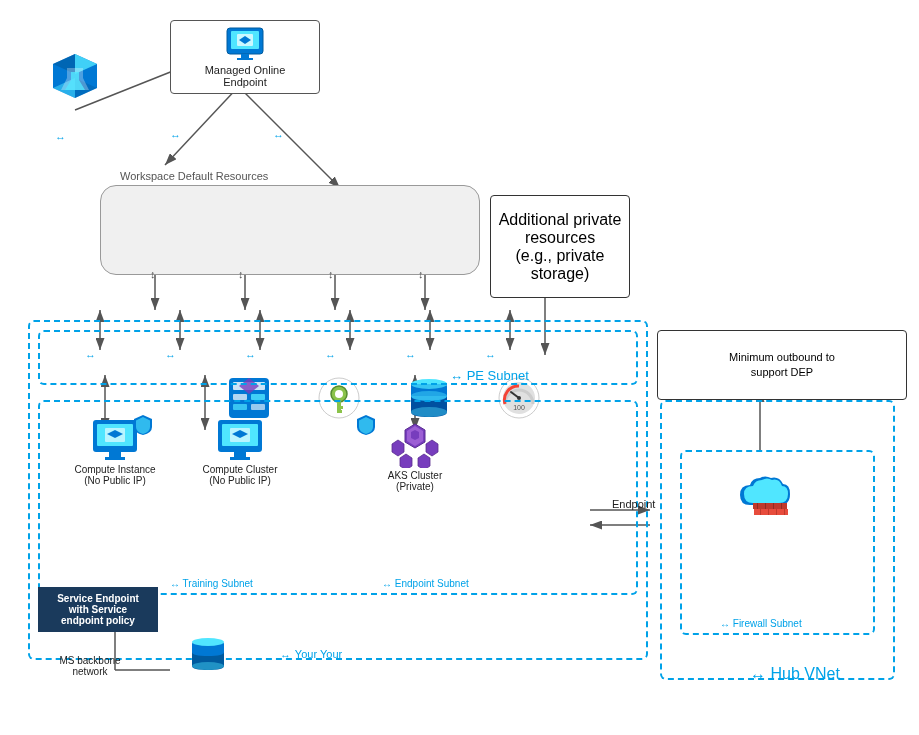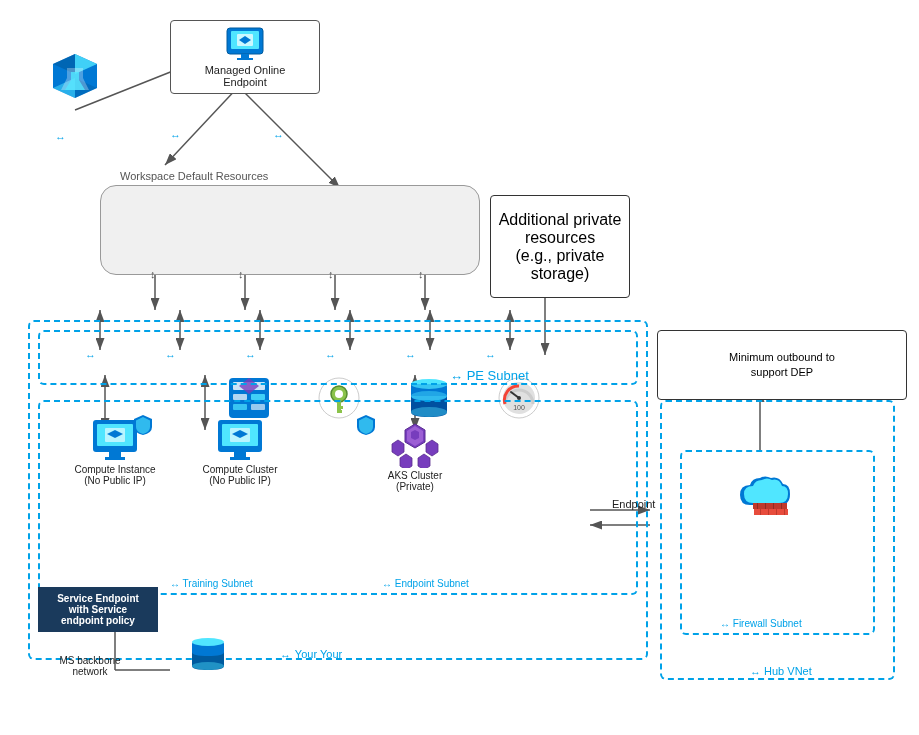--- a/index.html
+++ b/index.html
@@ -316,21 +316,21 @@
   </div>
 
 
   <div style="position:absolute; left:612px; top:498px; font-size:11px; color:#222;">
     <span>Endpoint</span>
   </div>
 
   <div class="dashed-box" style="left:660px; top:400px; width:235px; height:280px; border-color:#00a2e8;">
   </div>
 
-  <div style="position:absolute; left:750px; top:665px; font-size:11px; color:#00a2e8;">
+  <div style="position:absolute; left:750px; top:665px; font-size:16px; color:#00a2e8;">
     <span>↔</span> <span>Hub VNet</span>
   </div>
 
   <div class="dashed-box" style="left:680px; top:450px; width:195px; height:185px; border-color:#00a2e8;">
   </div>
 
   <div style="position:absolute; left:720px; top:618px; font-size:10px; color:#00a2e8;">
     <span>↔</span> <span>Firewall Subnet</span>
   </div>
 

